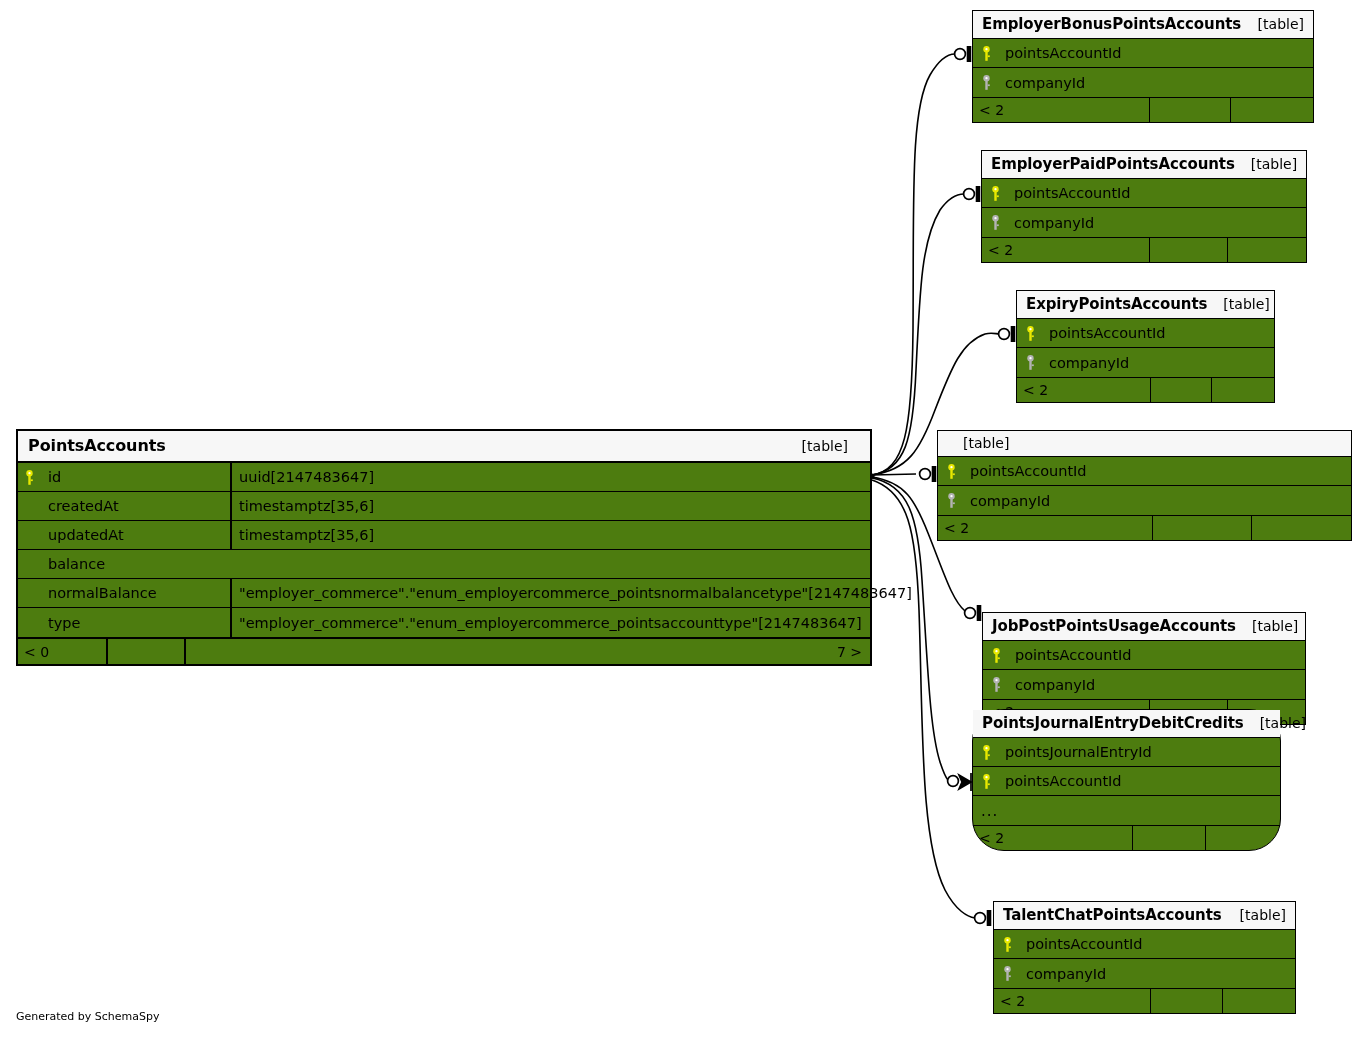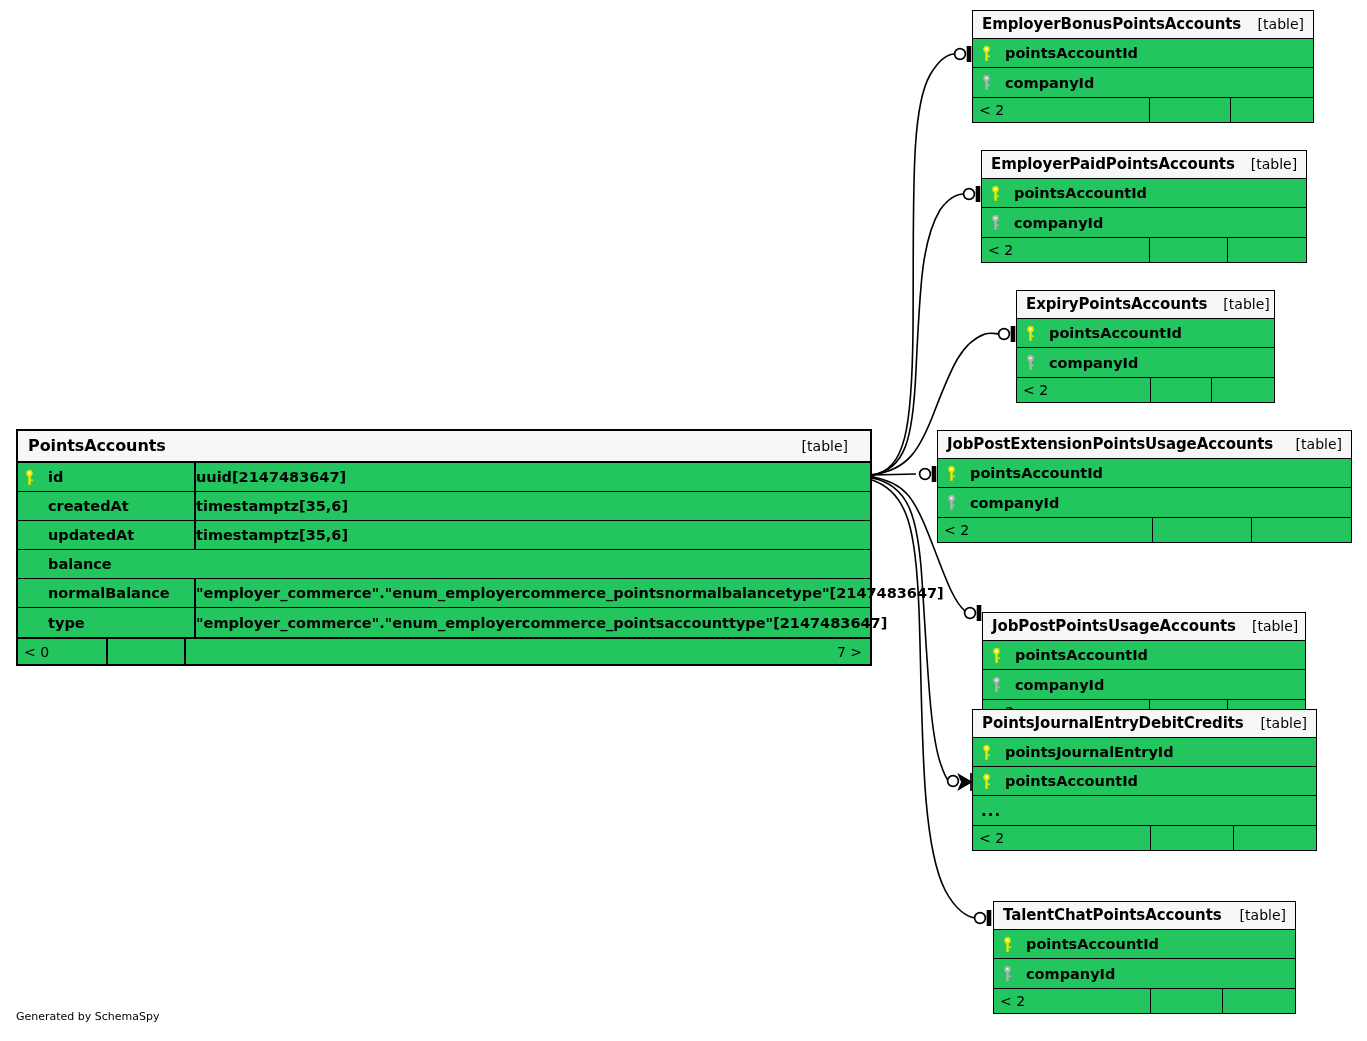--- a/index.html
+++ b/index.html
@@ -25,21 +25,21 @@
     top: 0;
     width: 1367px;
     height: 1041px;
     pointer-events: none;
   }
 
   
   .tbl {
     position: absolute;
     box-sizing: border-box;
-    background: #22c55e;
+    background: #4d7c0f;
     border: 1px solid #000000;
     font-size: 14.5px;
     color: #000000;
     z-index: 5;
   }
   .tbl.main {
     border-width: 2px;
   }
   .tbl-head {
     display: flex;
@@ -70,21 +70,20 @@
     padding-left: 16px;
   }
 
   
   .row {
     display: flex;
     align-items: stretch;
     border-bottom: 1px solid #000000;
     min-height: 29px;
     box-sizing: border-box;
-    font-weight: bold;
   }
   .row:last-child { border-bottom: none; }
   .tbl.main .row { min-height: 29px; }
 
   .cell-key {
     flex: 0 0 auto;
     width: 26px;
     display: flex;
     align-items: center;
     justify-content: center;
@@ -95,24 +94,26 @@
     display: flex;
     align-items: center;
     padding-left: 6px;
     white-space: nowrap;
     overflow: hidden;
   }
   .cell-type {
     flex: 0 0 auto;
     display: flex;
     align-items: center;
+    padding-left: 7px;
     padding-right: 6px;
     white-space: nowrap;
     border-left: 2px solid #000000;
     box-sizing: border-box;
+    margin-left: 36px;
   }
   .row.ellipsis {
     padding-left: 8px;
     align-items: center;
     font-size: 15px;
     letter-spacing: 1px;
     color: #000;
   }
 
   
@@ -370,21 +371,20 @@
       </div>
       <div class="foot">
         <span class="foot-c foot-left b-r">&lt; 2</span>
         <span class="foot-c foot-mid b-r"></span>
         <span class="foot-c foot-right"></span>
       </div>
     </div>
 
   <div class="tbl" style="left:937px; top:430px; width:415px;">
       <div class="tbl-head">
-        <span class="tbl-title">JobPostExtensionPointsUsageAccounts</span>
         <span class="tbl-tag">[table]</span>
       </div>
       <div>
         <div class="row">
           <span class="cell-key">
             <svg class="key" viewBox="0 0 9 15">
               <circle class="kc" cx="4.5" cy="3.2" r="3.2"></circle>
               <rect class="kc" x="3.3" y="4.6" width="2.4" height="10.2"></rect>
               <rect class="kc" x="5.7" y="9.4" width="2.1" height="1.7"></rect>
               <circle cx="4.5" cy="3.2" r="1.15" fill="#ffffff"></circle>
@@ -440,21 +440,21 @@
           <span class="cell-name">companyId</span>
         </div>
       </div>
       <div class="foot">
         <span class="foot-c foot-left b-r">&lt; 2</span>
         <span class="foot-c foot-mid b-r"></span>
         <span class="foot-c foot-right"></span>
       </div>
     </div>
 
-  <div class="tbl" style="left:972px; top:709px; width:345px;">
+  <div class="tbl" style="left:972px; top:709px; width:309px;border-radius:32px;">
       <div class="tbl-head">
         <span class="tbl-title">PointsJournalEntryDebitCredits</span>
         <span class="tbl-tag">[table]</span>
       </div>
       <div>
         <div class="row">
           <span class="cell-key">
             <svg class="key" viewBox="0 0 9 15">
               <circle class="kc" cx="4.5" cy="3.2" r="3.2"></circle>
               <rect class="kc" x="3.3" y="4.6" width="2.4" height="10.2"></rect>

